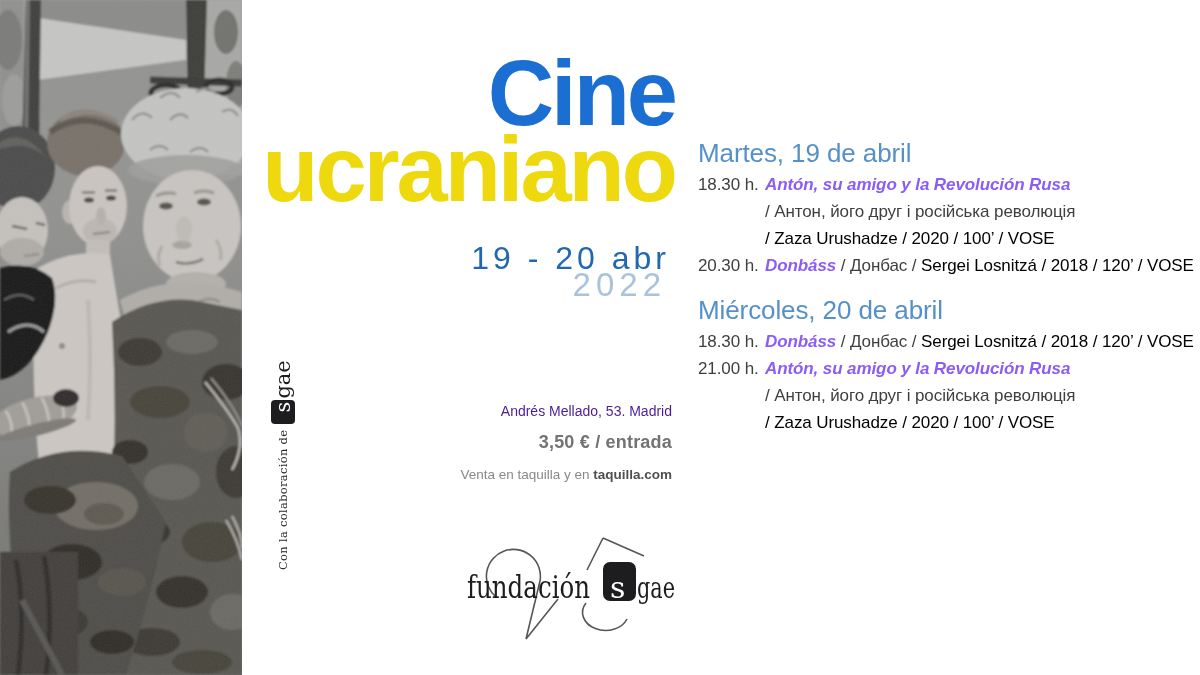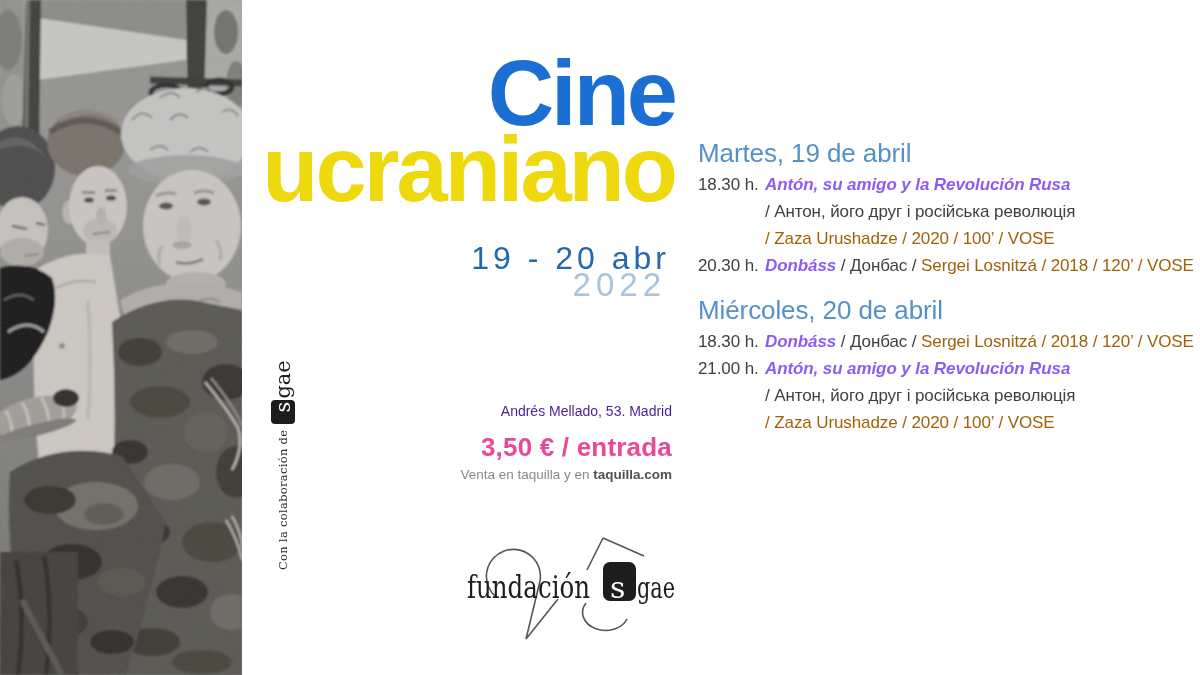--- a/index.html
+++ b/index.html
@@ -31,35 +31,35 @@
     font-size:92px;line-height:92px;letter-spacing:-3px;white-space:nowrap;
   }
   .t1{top:41px;color:var(--title-blue);margin-top:6px;}
   .t2{top:123px;color:var(--title-yellow);}
 
   .dates{position:absolute;right:530px;top:240px;font-size:32px;letter-spacing:4px;color:var(--date-blue);white-space:nowrap;}
   .year{position:absolute;right:534px;top:266px;font-size:33px;letter-spacing:5px;color:var(--year-blue);}
 
   .venue{position:absolute;right:528px;top:377px;font-size:22px;font-weight:bold;letter-spacing:1.5px;color:#58595b;white-space:nowrap;}
   .address{position:absolute;right:528px;top:403px;font-size:14px;color:#4c1d95;}
-  .price{position:absolute;right:528px;top:432px;font-size:26px;font-weight:bold;color:#ec4899;letter-spacing:.2px;}
+  .price{position:absolute;right:528px;top:432px;font-size:18px;font-weight:bold;color:#737373;letter-spacing:.2px;}
   .venta{position:absolute;right:528px;top:467px;font-size:13.5px;color:#87898b;}
   .venta b{color:#4f5052;}
 
   .fund-logo{position:absolute;left:440px;top:515px;width:250px;height:145px;}
 
   
   .schedule{position:absolute;left:698px;top:141px;width:500px;font-size:17px;line-height:27px;letter-spacing:-.1px;white-space:nowrap;}
   .day-heading{color:var(--day-blue);font-size:26px;line-height:24px;margin-bottom:6px;}
   .day-block{margin-bottom:19px;}
   .film-row{position:relative;padding-left:67px;}
   .film-time{position:absolute;left:0;color:#3e3f41;}
   .seg-title{font-weight:bold;font-style:italic;color:#8b5cf6;margin-top:39px;}
   .seg-dark{color:#3e3f41;}
-  .seg-gray{color:#a16207;}
+  .seg-gray{color:#000000;}
 </style>
 </head>
 <body>
 
 <div class="poster" style="--title-blue: #1b6ed2; --title-yellow: #eed90f; --day-blue: #5590c8; --date-blue: #2268b0; --year-blue: #a9c3dc;">
 
   <div class="photo">
     <svg width="242" height="675" viewBox="0 0 242 675" xmlns="http://www.w3.org/2000/svg">
       <defs>
         <linearGradient id="gBg" x1="0" y1="0" x2="0" y2="1">

